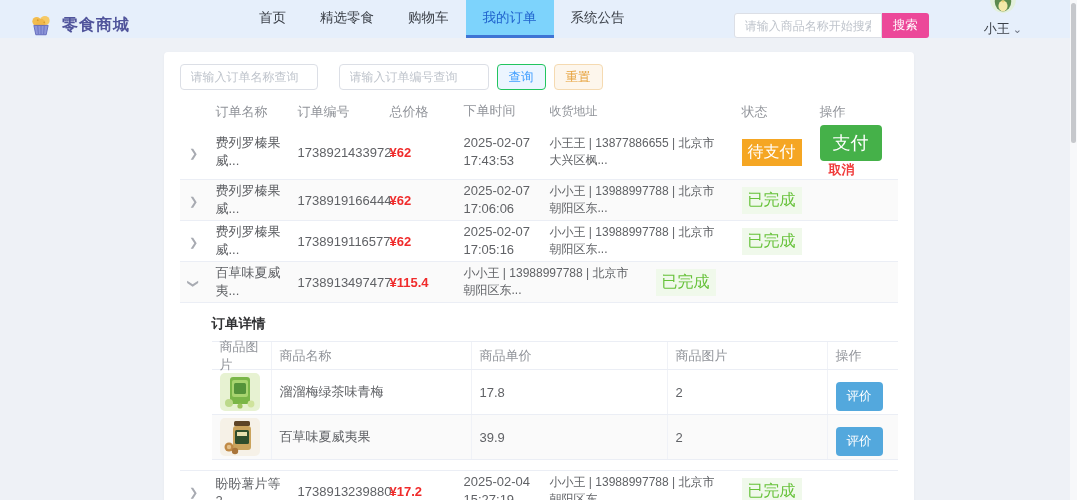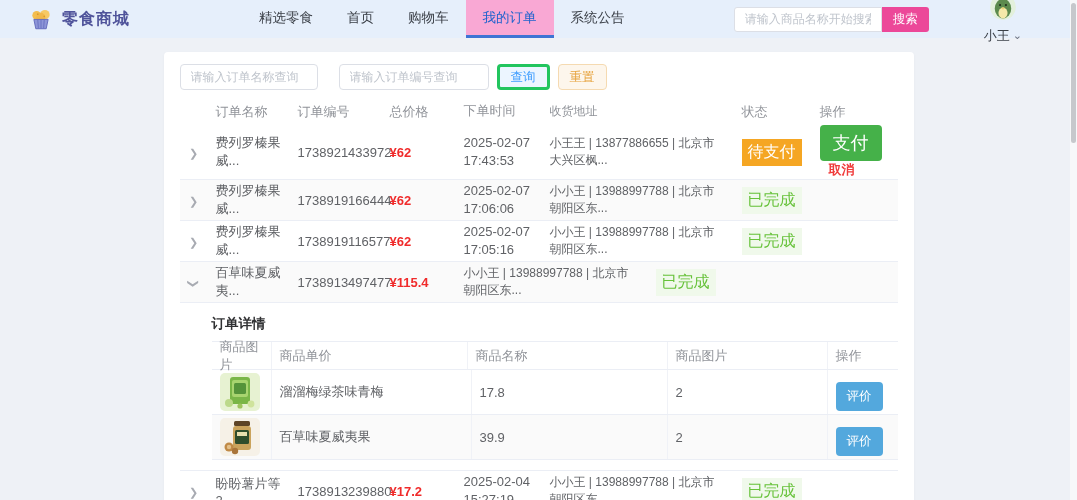--- a/index.html
+++ b/index.html
@@ -1,44 +1,44 @@
 <!DOCTYPE html>
 <html><head>
 <meta charset="utf-8">
 <style>
   * { box-sizing: border-box; margin: 0; padding: 0; }
   html,body { width:1077px; height:500px; overflow:hidden; }
   body { font-family:"Liberation Sans","DejaVu Sans",sans-serif; background:#eef1f6; position:relative; }
 
   
-  .app-header { height:38px; background:#e6effb; display:flex; align-items:center; padding:0 0 0 28px; }
+  .app-header { height:38px; background:#e6effb; display:flex; align-items:flex-end; padding:0 0 0 28px; }
   .logo { display:flex; align-items:center; gap:8px; }
   .logo-title { font-size:16px; font-weight:bold; color:#50549b; letter-spacing:1px; }
   .nav { display:flex; margin-left:112px; height:38px; }
   .nav-item { padding:0 17px; height:38px; display:flex; align-items:center; font-size:13.5px; color:#3a3f47; cursor:pointer; border-bottom:3px solid transparent; }
-  .nav-item.active { background:#f9a8d4; color:#2063cd; border-bottom-color:#3e74d4; }
+  .nav-item.active { background:#7dd3fc; color:#2063cd; border-bottom-color:#3e74d4; }
   .hsearch { margin-left:auto; display:flex; align-items:center; }
   .hsearch input { width:148px; height:25px; border:1px solid #dcdfe6; border-radius:3px 0 0 3px; padding:0 10px; font-size:12px; color:#606266; background:#fff; outline:none; }
   .hsearch input::placeholder { color:#bfc4cc; }
   .btn-search { height:25px; padding:0 11px; background:#ec4899; color:#fff; border:none; border-radius:0 3px 3px 0; font-size:12.5px; margin-left:0; cursor:pointer; }
   .huser { display:flex; align-items:center; gap:7px; margin:0 55px 0 55px;flex-direction:column; }
   .avatar { width:26px; height:26px; border-radius:50%; overflow:hidden; display:block; }
   .huser-name { font-size:13px; color:#3a3f47; cursor:pointer; display:flex; align-items:center; gap:3px; }
   .chev { font-size:11px; color:#6b7280; line-height:1; }
 
   
   .card { width:750px; margin:14px auto 0; background:#fff; border-radius:4px; padding:10px 16px 0; box-shadow:0 1px 3px rgba(0,0,0,.04); min-height:448px; }
 
   
   .filters { display:flex; align-items:center; margin-top:2px; }
   .filters input { height:26px; border:1px solid #dcdfe6; border-radius:4px; padding:0 10px; font-size:12px; color:#606266; outline:none; }
   .filters input::placeholder { color:#bfc4cc; }
   .f-name { width:138px; }
   .f-number { width:150px; margin-left:21px; }
-  .btn-query { margin-left:8px; height:26px; padding:0 11px; background:#ecf5ff; border:3px solid #22c55e; color:#409eff; border-radius:4px; font-size:12.5px; cursor:pointer; }
+  .btn-query { margin-left:8px; height:26px; padding:0 11px; background:#ecf5ff; border:1px solid #22c55e; color:#409eff; border-radius:4px; font-size:12.5px; cursor:pointer; }
   .btn-reset { margin-left:8px; height:26px; padding:0 11px; background:#fdf6ec; border:1px solid #f5dab1; color:#e6a23c; border-radius:4px; font-size:12.5px; cursor:pointer; }
 
   
   .otable { margin-top:8px; }
   .thead { display:flex; align-items:center; height:27px; color:#909399; font-size:13px; }
   .trow { display:flex; align-items:center; min-height:41px; border-bottom:1px solid #ebeef5; font-size:13px; color:#606266; }
   .trow.stripe { background:#fafafa; }
   .cell { padding:0 8px; }
   .ce { width:28px; padding:0; text-align:center; }
   .c0 { width:82px; } .c1 { width:92px; } .c2 { width:74px; }
@@ -87,24 +87,24 @@
         <line x1="9" y1="12.6" x2="9.6" y2="20.8" stroke="#6d76c4" stroke-width="1"></line>
         <line x1="12" y1="12.6" x2="12" y2="20.8" stroke="#6d76c4" stroke-width="1"></line>
         <line x1="15" y1="12.6" x2="14.4" y2="20.8" stroke="#6d76c4" stroke-width="1"></line>
       </svg>
     </span>
     <span class="logo-title">零食商城</span>
   </div>
 
   <nav class="nav" id="nav-items">
       <div class="nav-item">
+    <span>首页</span>
+  </div>
+      <div class="nav-item">
     <span>精选零食</span>
-  </div>
-      <div class="nav-item">
-    <span>首页</span>
   </div>
       <div class="nav-item">
     <span>购物车</span>
   </div>
       <div class="nav-item active">
     <span>我的订单</span>
   </div>
       <div class="nav-item">
     <span>系统公告</span>
   </div>
@@ -201,22 +201,22 @@
     <div class="cell c2 price">¥115.4</div>
     <div class="cell c4">小小王 | 13988997788 | 北京市朝阳区东...</div>
     <div class="cell c5"><span class="badge badge-done">已完成</span></div>
     <div class="cell c6"></div>
   </div>
         <div class="detail">
     <div class="detail-title">订单详情</div>
     <div class="dtable">
       <div class="dhead">
               <div class="dcell dc0">商品图片</div>
+              <div class="dcell dc1">商品名称</div>
               <div class="dcell dc2">商品单价</div>
-              <div class="dcell dc1">商品名称</div>
               <div class="dcell dc3">商品图片</div>
               <div class="dcell dc4">操作</div>
             </div>
       <div>
               <div class="drow">
     <div class="dcell dc0">
                   <span class="pimg"><svg viewBox="0 0 40 38" width="40" height="38">
                       <rect width="40" height="38" rx="5" fill="#e7f2d2"></rect>
                       <rect x="10" y="4" width="20" height="27" rx="3" fill="#7ab648"></rect>
                       <rect x="12" y="7" width="16" height="17" rx="2" fill="#a8d46f"></rect>

